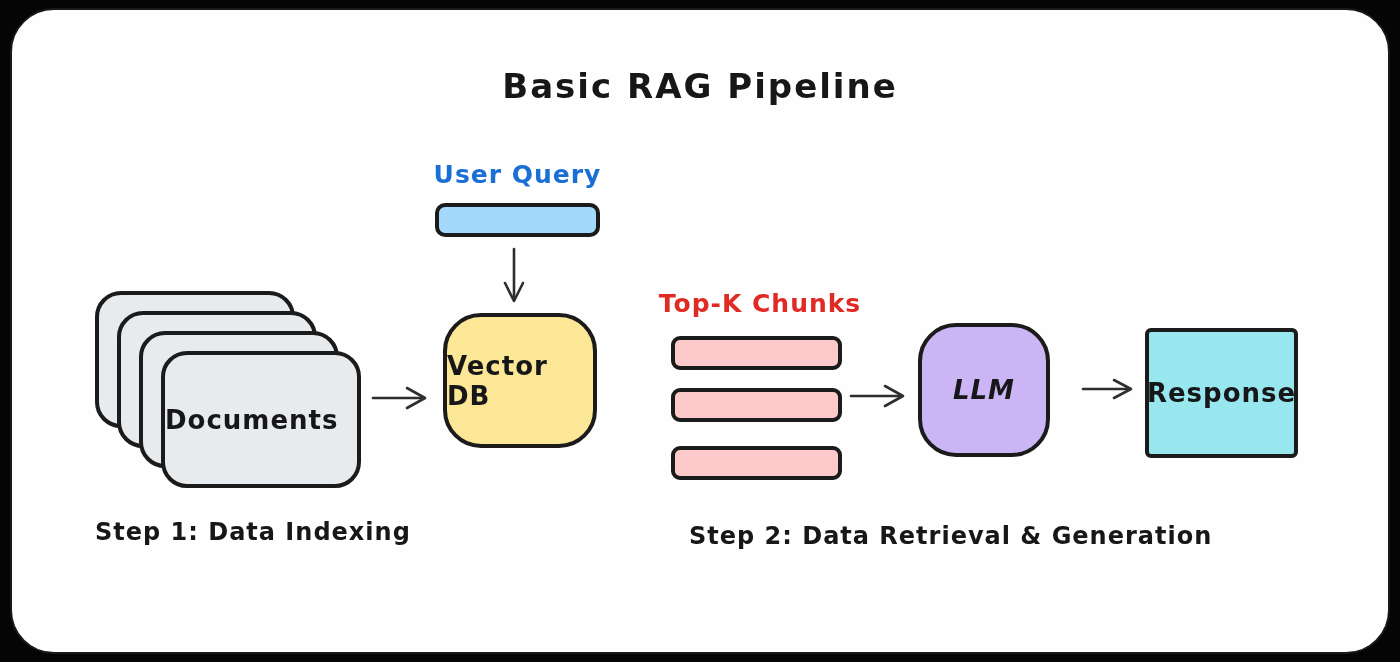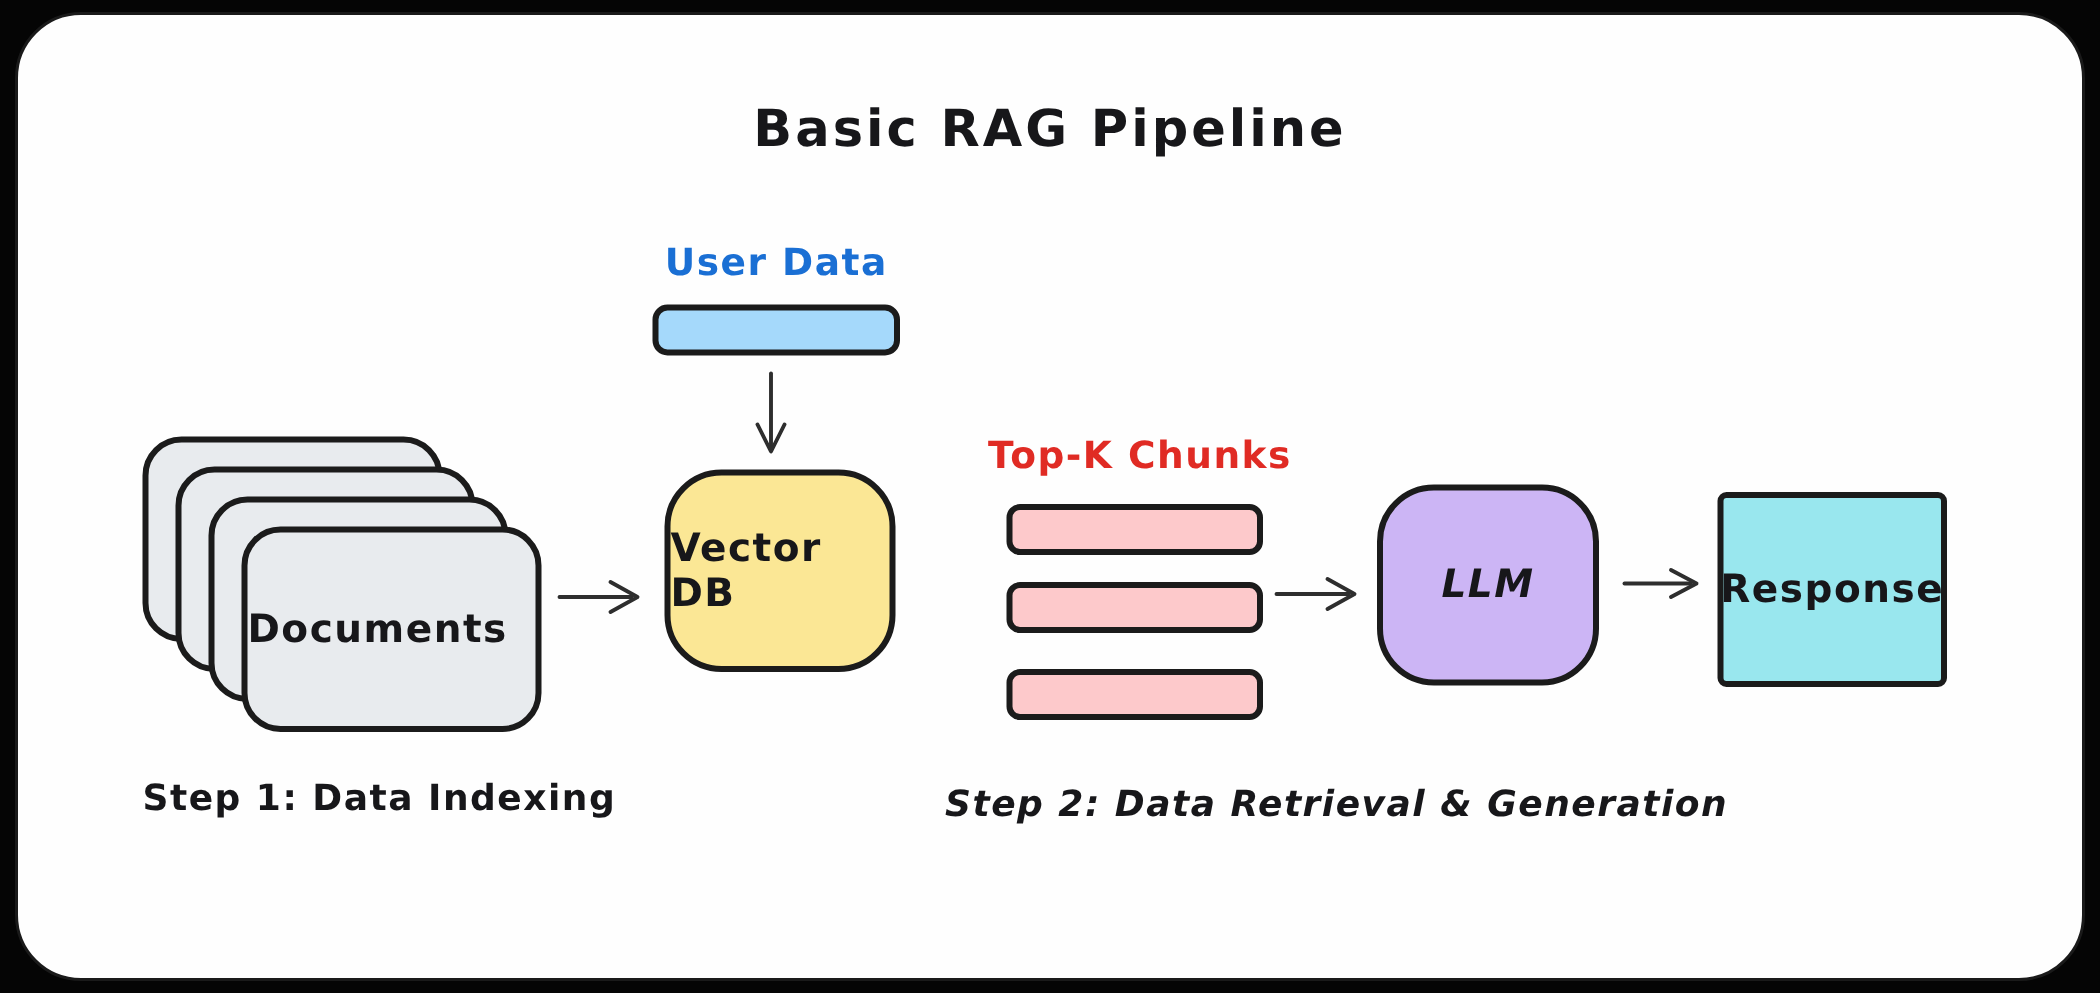--- a/index.html
+++ b/index.html
@@ -48,49 +48,49 @@
   .topk-label{left:655px;top:289px;width:210px;color:var(--chunks-text,#e02b24);}
   .chunk-bar{
     position:absolute;left:671px;width:171px;height:34px;border-radius:9px;
     border:4px solid var(--stroke,#1b1b1b);box-sizing:border-box;
     background:var(--chunks-fill,#fdc9cb);
   }
   .chunk-1{top:336px;}
   .chunk-2{top:388px;}
   .chunk-3{top:446px;}
   
-  .llm{left:918px;top:323px;width:148px;height:134px;border-radius:38px;
+  .llm{left:918px;top:323px;width:132px;height:134px;border-radius:38px;
     background:var(--llm-fill,#ccb5f5);font-style:italic;}
   .response{left:1145px;top:328px;width:153px;height:130px;border-radius:6px;
     background:var(--response-fill,#99e7ee);}
   
   .step{
     position:absolute;font-size:24px;font-weight:700;letter-spacing:1px;white-space:nowrap;
   }
   .step1{left:95px;top:518px;}
-  .step2{left:630px;top:522px;font-style:italic;}
+  .step2{left:689px;top:522px;}
   
   .arrow{position:absolute;}
   .arrow svg{display:block;}
   .arrow path{stroke:#2e2e2e;stroke-width:2.6;fill:none;stroke-linecap:round;stroke-linejoin:round;}
   .ar1{left:371px;top:383px;}
   .ar2{left:849px;top:381px;}
   .ar3{left:1081px;top:374px;}
   .ad1{left:498px;top:247px;}
 </style>
 </head>
 <body>
 
 <div class="stage">
   <div class="card"></div>
   <div class="layer">
 
     <div class="title">Basic RAG Pipeline</div>
 
-    <div class="node-label-floating uq-label">User Data</div>
+    <div class="node-label-floating uq-label">User Query</div>
     <div class="node uq-bar"></div>
 
     <div class="arrow ad1">
       <svg width="32" height="60" viewBox="0 0 32 60">
         <path d="M16 2 L16 50"></path>
         <path d="M7 36 L16 54 L25 36"></path>
       </svg>
     </div>
 
     <div>

